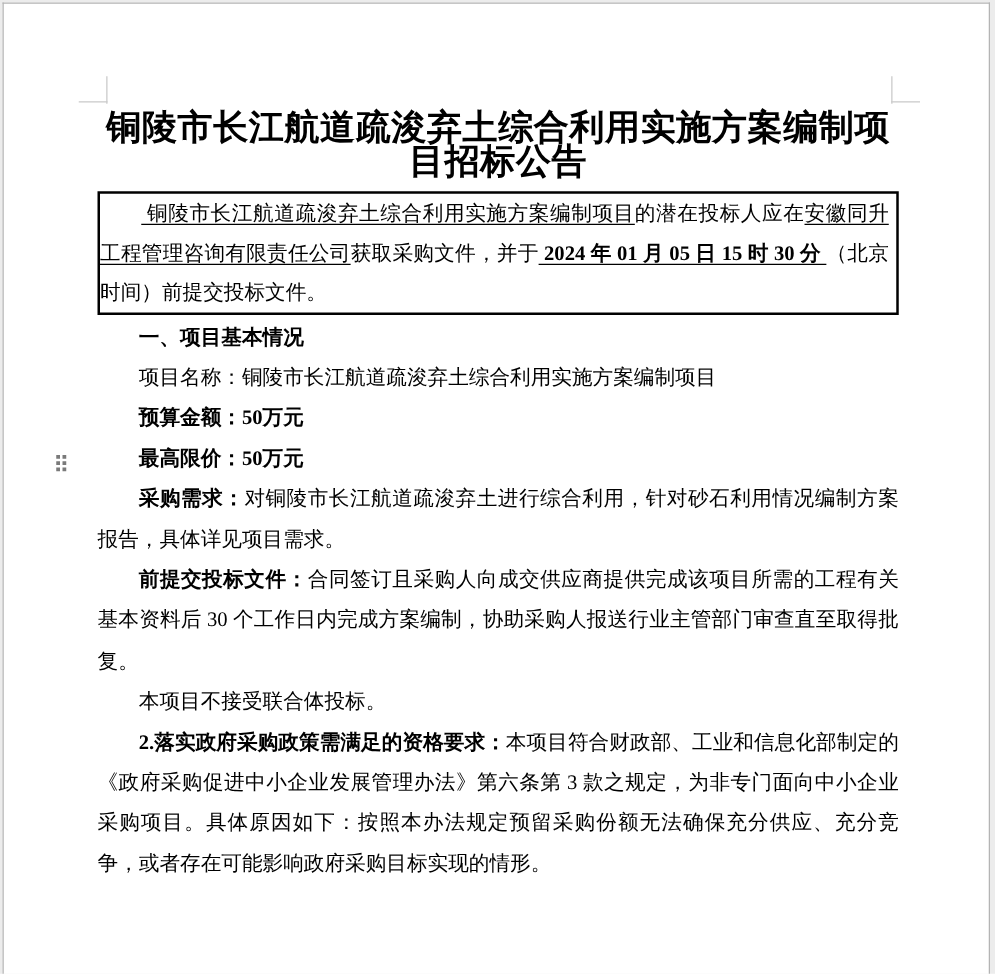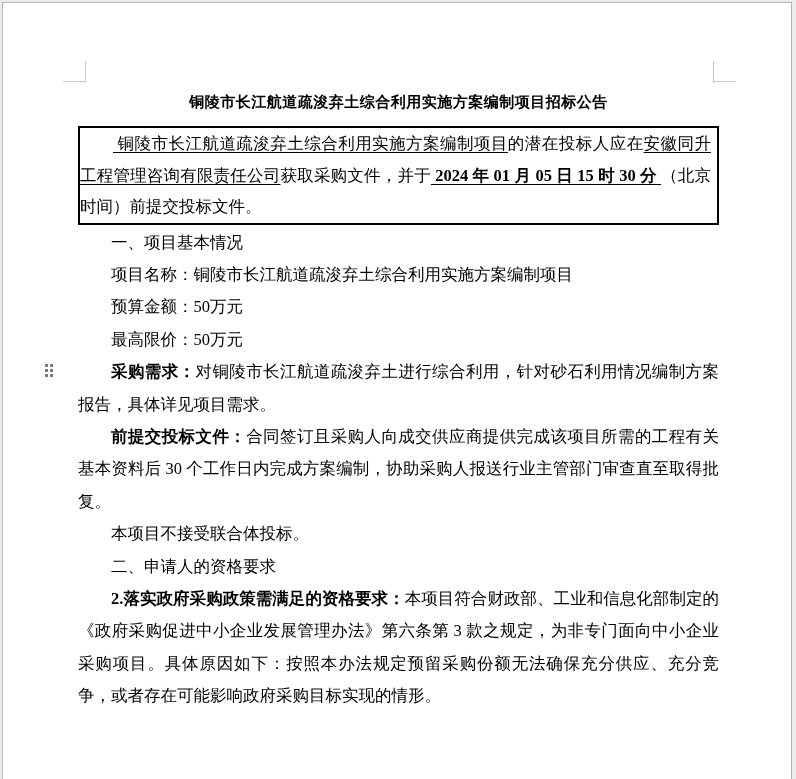--- a/index.html
+++ b/index.html
@@ -24,41 +24,41 @@
     position:absolute; left:42px; top:361px;
     display:grid; grid-template-columns:repeat(2,3px); grid-auto-rows:3px;
     gap:2px 2px;
   }
   .anchor-dots i { background:#7a7a7a; display:block; }
 
   .content { position:absolute; left:75px; top:0; width:641px; }
 
   h1.doc-title {
     margin:86px 0 0 0; padding:0;
-    font-size:15px; line-height:27px; font-weight:bold;
+    font-size:28px; line-height:27px; font-weight:bold;
     text-align:center; letter-spacing:0.5px;
   }
 
   .overview-box {
     margin-top:10px; border:2px solid #000; box-sizing:border-box;
     padding:0 6px 0 0;
   }
   .overview-box p {
     margin:0; font-size:16.5px; line-height:31.5px;
     text-indent:2em; text-align:justify;
   }
   .u { text-decoration:underline; text-underline-offset:3px; }
   .bold { font-weight:bold; }
 
   .doc-body { margin-top:2px; }
   .doc-body p {
     margin:0; font-size:16.5px; line-height:32.4px;
     text-indent:2em; text-align:justify;
   }
-  .doc-body p.h { font-weight:normal; }
+  .doc-body p.h { font-weight:bold; }
   .lbl { font-weight:bold; }
 </style>
 </head>
 <body>
 
 <div class="page">
 
   <span class="mark tl-v"></span>
   <span class="mark tl-h"></span>
   <span class="mark tr-v"></span>
@@ -91,20 +91,19 @@
       <p class="h">预算金额：50万元</p>
 
       <p class="h">最高限价：50万元</p>
 
       <p><span class="lbl">采购需求：</span><span>对铜陵市长江航道疏浚弃土进行综合利用，针对砂石利用情况编制方案报告，具体详见项目需求。</span></p>
 
       <p><span class="lbl">前提交投标文件：</span><span>合同签订且采购人向成交供应商提供完成该项目所需的工程有关基本资料后 30 个工作日内完成方案编制，协助采购人报送行业主管部门审查直至取得批复。</span></p>
 
       <p>本项目不接受联合体投标。</p>
 
-      <p class="h">二、申请人的资格要求</p>
 
 
       <p><span class="lbl">2.落实政府采购政策需满足的资格要求：</span><span>本项目符合财政部、工业和信息化部制定的《政府采购促进中小企业发展管理办法》第六条第 3 款之规定，为非专门面向中小企业采购项目。具体原因如下：按照本办法规定预留采购份额无法确保充分供应、充分竞争，或者存在可能影响政府采购目标实现的情形。</span></p>
 
     </div>
   </div>
 </div>
 
 </body></html>

